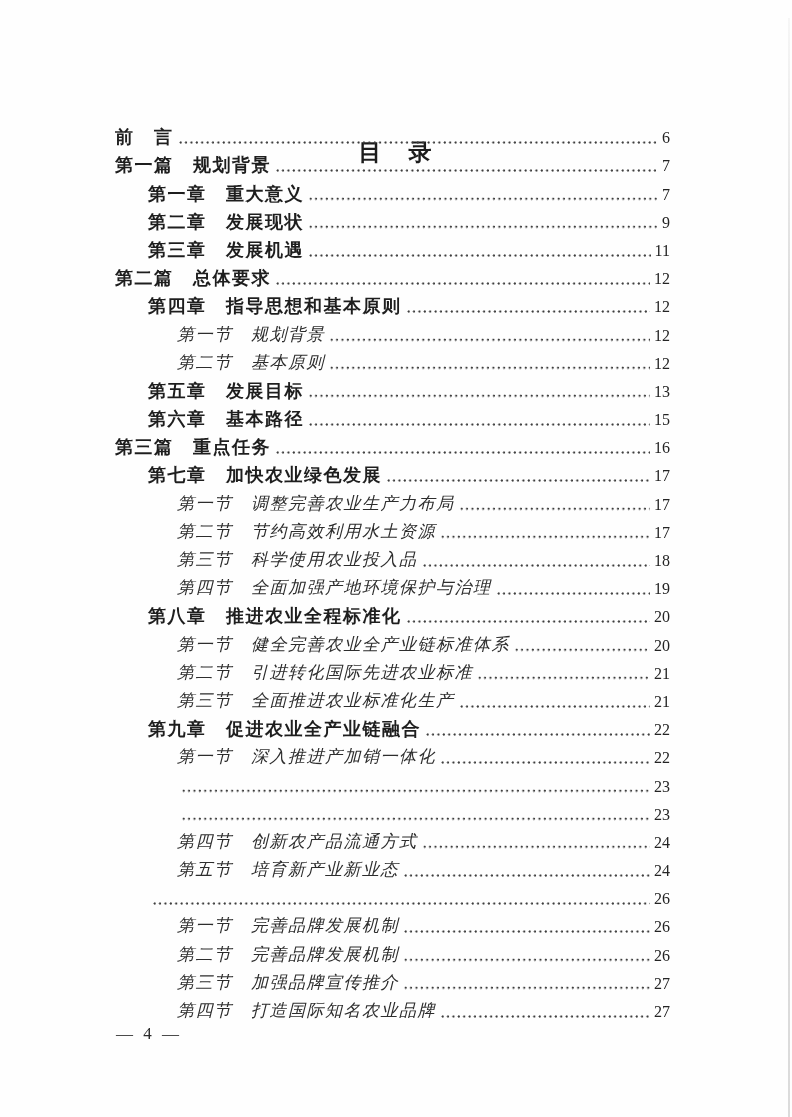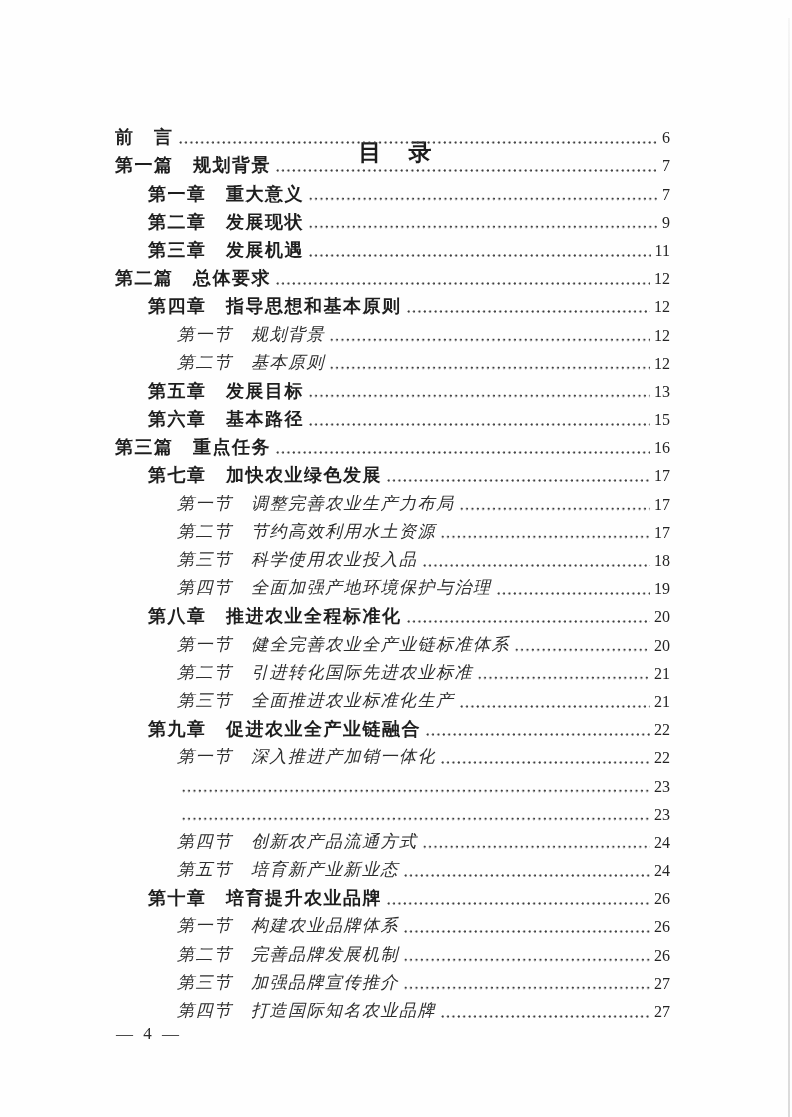--- a/index.html
+++ b/index.html
@@ -237,26 +237,25 @@
     <span class="label">第四节　创新农产品流通方式</span>
     <span class="leader"></span>
     <span class="pagenum">24</span>
   </div>
       <div class="toc-row lvl2 kai">
     <span class="label">第五节　培育新产业新业态</span>
     <span class="leader"></span>
     <span class="pagenum">24</span>
   </div>
       <div class="toc-row lvl1 hei">
-    <span class="label">第十章　培育提升农业品牌</span>
     <span class="leader"></span>
     <span class="pagenum">26</span>
   </div>
       <div class="toc-row lvl2 kai">
-    <span class="label">第一节　构建农业品牌体系</span>
+    <span class="label">第一节　完善品牌发展机制</span>
     <span class="leader"></span>
     <span class="pagenum">26</span>
   </div>
       <div class="toc-row lvl2 kai">
     <span class="label">第二节　完善品牌发展机制</span>
     <span class="leader"></span>
     <span class="pagenum">26</span>
   </div>
       <div class="toc-row lvl2 kai">
     <span class="label">第三节　加强品牌宣传推介</span>

